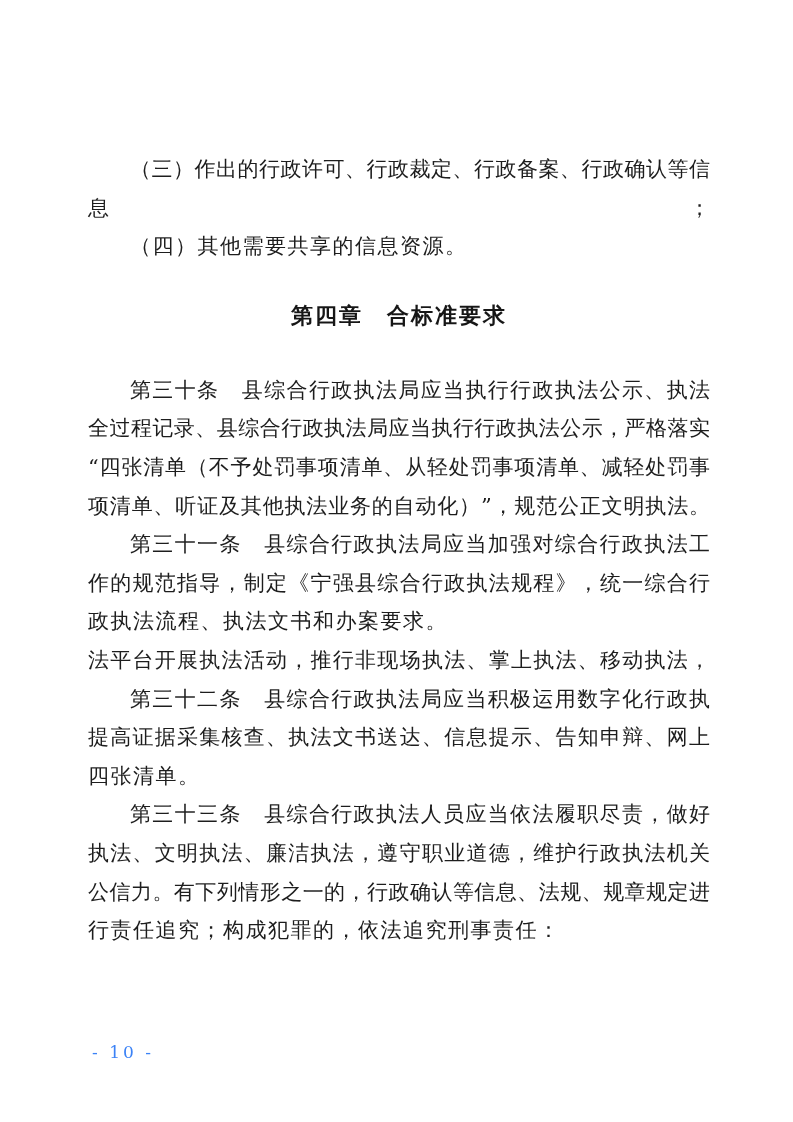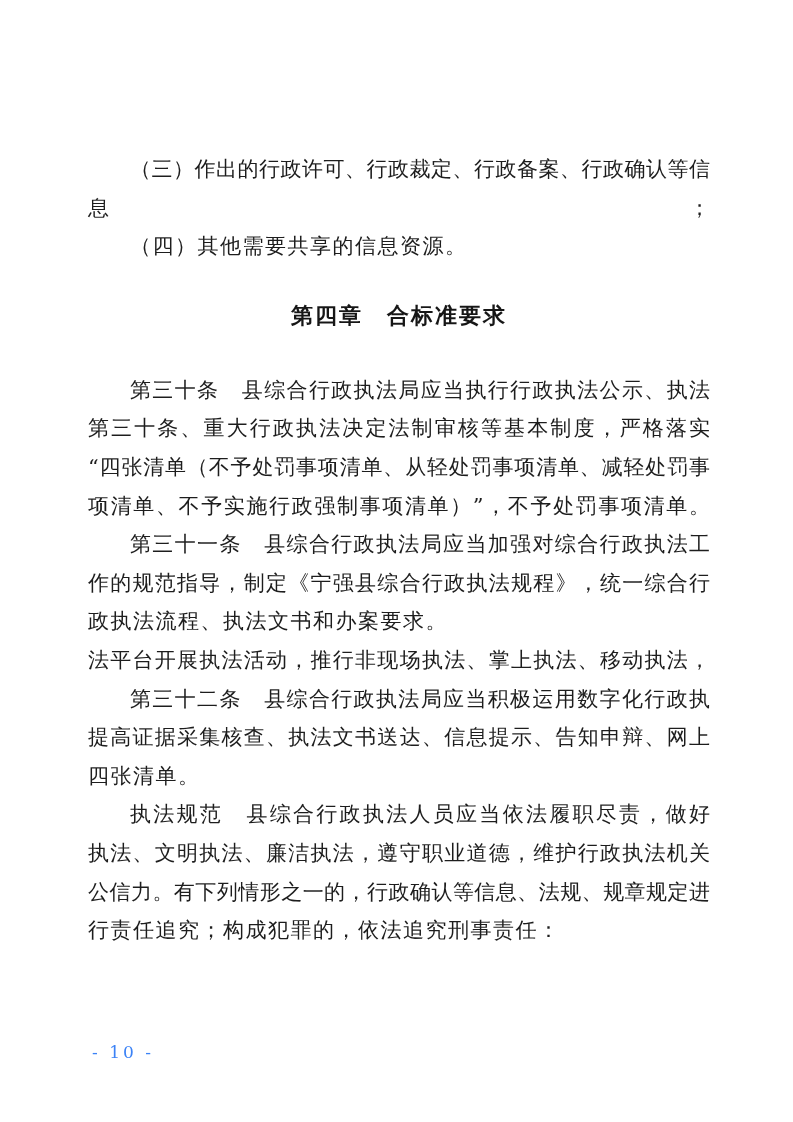--- a/index.html
+++ b/index.html
@@ -60,34 +60,34 @@
 
 <div class="page">
   <div class="text-block">
 
     <div class="line indent fill">（三）作出的行政许可、行政裁定、行政备案、行政确认等信息；</div>
     <div class="line indent">（四）其他需要共享的信息资源。</div>
 
     <div class="chapter-heading">第四章　合标准要求</div>
 
     <div class="line indent fill">第三十条　县综合行政执法局应当执行行政执法公示、执法</div>
-    <div class="line fill">第三十条、重大行政执法决定法制审核等基本制度，严格落实</div>
+    <div class="line fill">全过程记录、县综合行政执法局应当执行行政执法公示，严格落实</div>
     <div class="line fill">“四张清单（不予处罚事项清单、从轻处罚事项清单、减轻处罚事</div>
-    <div class="line fill">项清单、不予实施行政强制事项清单）”，不予处罚事项清单。</div>
+    <div class="line fill">项清单、听证及其他执法业务的自动化）”，规范公正文明执法。</div>
 
     <div class="line indent fill">第三十一条　县综合行政执法局应当加强对综合行政执法工</div>
     <div class="line fill">作的规范指导，制定《宁强县综合行政执法规程》，统一综合行</div>
     <div class="line">政执法流程、执法文书和办案要求。</div>
 
     <div class="line fill">法平台开展执法活动，推行非现场执法、掌上执法、移动执法，</div>
     <div class="line indent fill">第三十二条　县综合行政执法局应当积极运用数字化行政执</div>
     <div class="line fill">提高证据采集核查、执法文书送达、信息提示、告知申辩、网上</div>
     <div class="line">四张清单。</div>
 
-    <div class="line indent fill">执法规范　县综合行政执法人员应当依法履职尽责，做好</div>
+    <div class="line indent fill">第三十三条　县综合行政执法人员应当依法履职尽责，做好</div>
     <div class="line fill">执法、文明执法、廉洁执法，遵守职业道德，维护行政执法机关</div>
     <div class="line fill">公信力。有下列情形之一的，行政确认等信息、法规、规章规定进</div>
     <div class="line">行责任追究；构成犯罪的，依法追究刑事责任：</div>
 
   </div>
 
   <div class="page-number">- 10 -</div>
 </div>
 
 </body></html>

